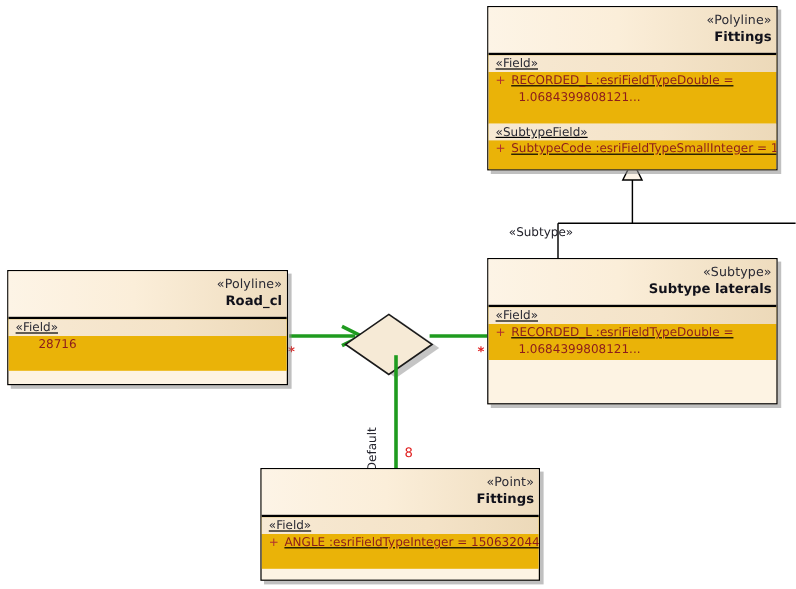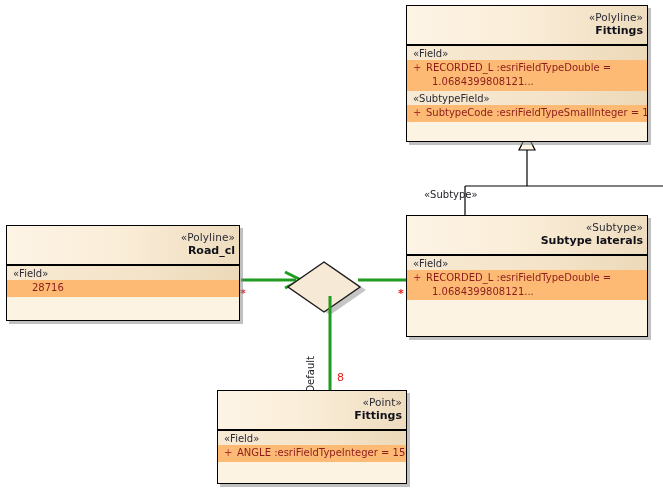--- a/index.html
+++ b/index.html
@@ -37,22 +37,23 @@
   }
   .cls-name{
     display:block;
     font-size:11px;
     font-weight:bold;
     color:#11111a;
     line-height:14px;
   }
   .uml-section{
     box-sizing:border-box;
-    background:#fdba74;
-    padding-bottom:3px;
+    background:#eab308;
+    padding-bottom:15px;
+    text-decoration:underline;
   }
   .sec-div{border-top:1px solid #000000;}
   .sec-label{
     display:block;
     font-size:10px;
     color:#2a2a34;
     padding:2px 0 1px 6px;
     background:linear-gradient(to right,#f7e9d3 0%,#f4e3c8 60%,#ecd9b9 100%);
   }
   .attr{
@@ -180,21 +181,21 @@
     <div class="uml-header">
       <span class="stereo">«Polyline»</span>
       <span class="cls-name">Road_cl</span>
     </div>
     <div class="uml-section sec-div">
       <span class="sec-label">«Field»</span>
       <span class="attr"><span class="cont">28716</span></span>
     </div>
   </div>
 
-  <div class="uml-box" style="left:217px;top:390px;width:190px;height:94px;">
+  <div class="uml-box" style="left:217px;top:390px;width:233px;height:94px;">
     <div class="uml-header">
       <span class="stereo">«Point»</span>
       <span class="cls-name">Fittings</span>
     </div>
     <div class="uml-section sec-div">
       <span class="sec-label">«Field»</span>
       <span class="attr"><span class="plus">+</span><span>ANGLE  :esriFieldTypeInteger = 150632044</span></span>
     </div>
   </div>
 

